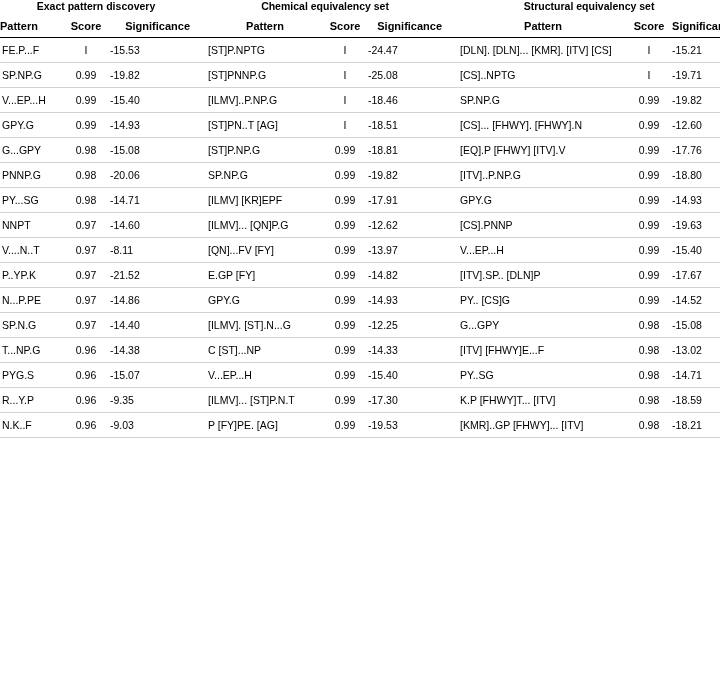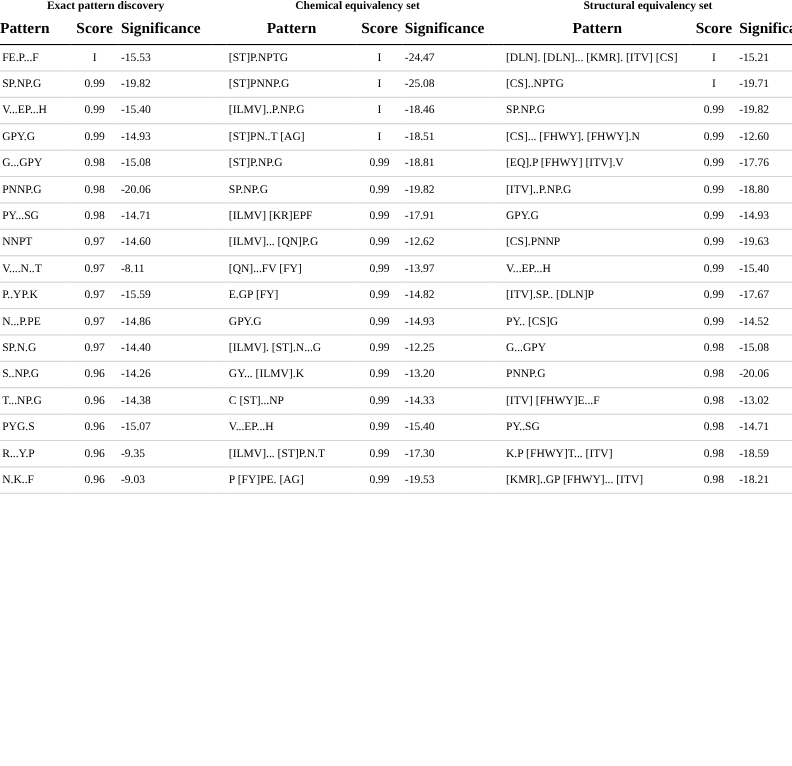--- a/index.html
+++ b/index.html
@@ -9,49 +9,48 @@
     background: #ffffff;
     font-family: "Liberation Sans", sans-serif;
     color: #000000;
     overflow: hidden;
   }
   .sheet {
     width: 720px;
     height: 696px;
     position: relative;
     padding: 0;
-    font-family: Liberation Serif, serif;
   }
   table.maintable {
     width: 720px;
     border-collapse: collapse;
     table-layout: fixed;
   }
   
   tr.group-head td {
     font-size: 10.5px;
     font-weight: bold;
     text-align: center;
     padding: 0 0 5px 0;
     vertical-align: bottom;
     letter-spacing: 0px;
   }
   tr.group-head td.spacer { }
   
   tr.col-head td {
-    font-size: 14px;
+    font-size: 11px;
     font-weight: bold;
     padding: 3px 2px 5px 2px;
     border-bottom: 1.1px solid #000;
     vertical-align: bottom;
     white-space: nowrap;
   }
   tr.col-head td.c-pattern { text-align: center; }
   tr.col-head td.c-score { text-align: center; }
-  tr.col-head td.c-sig { text-align: left; }
+  tr.col-head td.c-sig { text-align: right; }
   tr.col-head td.c-pattern-left { text-align: left; padding-left: 0; }
 
   tr.data-row td {
     font-size: 10.5px;
     padding: 6px 2px 6px 2px;
     border-bottom: 0.7px solid #d2d2d2;
     vertical-align: middle;
     white-space: nowrap;
     overflow: hidden;
   }
@@ -227,21 +226,21 @@
           <td class="scr">0.99</td>
           <td class="sig">-13.97</td>
           <td></td>
           <td class="pat">V...EP...H</td>
           <td class="scr">0.99</td>
           <td class="sig">-15.40</td>
         </tr>
         <tr class="data-row">
           <td class="pat1">P..YP.K</td>
           <td class="scr">0.97</td>
-          <td class="sig">-15.59</td>
+          <td class="sig">-21.52</td>
           <td></td>
           <td class="pat">E.GP [FY]</td>
           <td class="scr">0.99</td>
           <td class="sig">-14.82</td>
           <td></td>
           <td class="pat">[ITV].SP.. [DLN]P</td>
           <td class="scr">0.99</td>
           <td class="sig">-17.67</td>
         </tr>
         <tr class="data-row">
@@ -262,33 +261,20 @@
           <td class="scr">0.97</td>
           <td class="sig">-14.40</td>
           <td></td>
           <td class="pat">[ILMV]. [ST].N...G</td>
           <td class="scr">0.99</td>
           <td class="sig">-12.25</td>
           <td></td>
           <td class="pat">G...GPY</td>
           <td class="scr">0.98</td>
           <td class="sig">-15.08</td>
-        </tr>
-        <tr class="data-row">
-          <td class="pat1">S..NP.G</td>
-          <td class="scr">0.96</td>
-          <td class="sig">-14.26</td>
-          <td></td>
-          <td class="pat">GY... [ILMV].K</td>
-          <td class="scr">0.99</td>
-          <td class="sig">-13.20</td>
-          <td></td>
-          <td class="pat">PNNP.G</td>
-          <td class="scr">0.98</td>
-          <td class="sig">-20.06</td>
         </tr>
         <tr class="data-row">
           <td class="pat1">T...NP.G</td>
           <td class="scr">0.96</td>
           <td class="sig">-14.38</td>
           <td></td>
           <td class="pat">C [ST]...NP</td>
           <td class="scr">0.99</td>
           <td class="sig">-14.33</td>
           <td></td>

